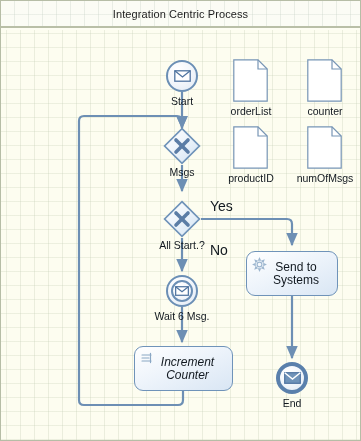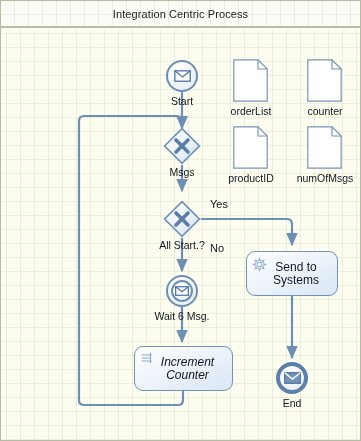--- a/index.html
+++ b/index.html
@@ -139,21 +139,21 @@
   .data-obj { position: absolute; }
   .data-label {
     position: absolute;
     font-size: 10.5px;
     color: #11181f;
     white-space: nowrap;
     text-align: center;
   }
   .flow-label {
     position: absolute;
-    font-size: 11px;
+    font-size: 14px;
     color: #11181f;
     white-space: nowrap;
   }
 </style>
 </head>
 <body>
 
 <div id="app-window">
 
   <div id="title-bar">

